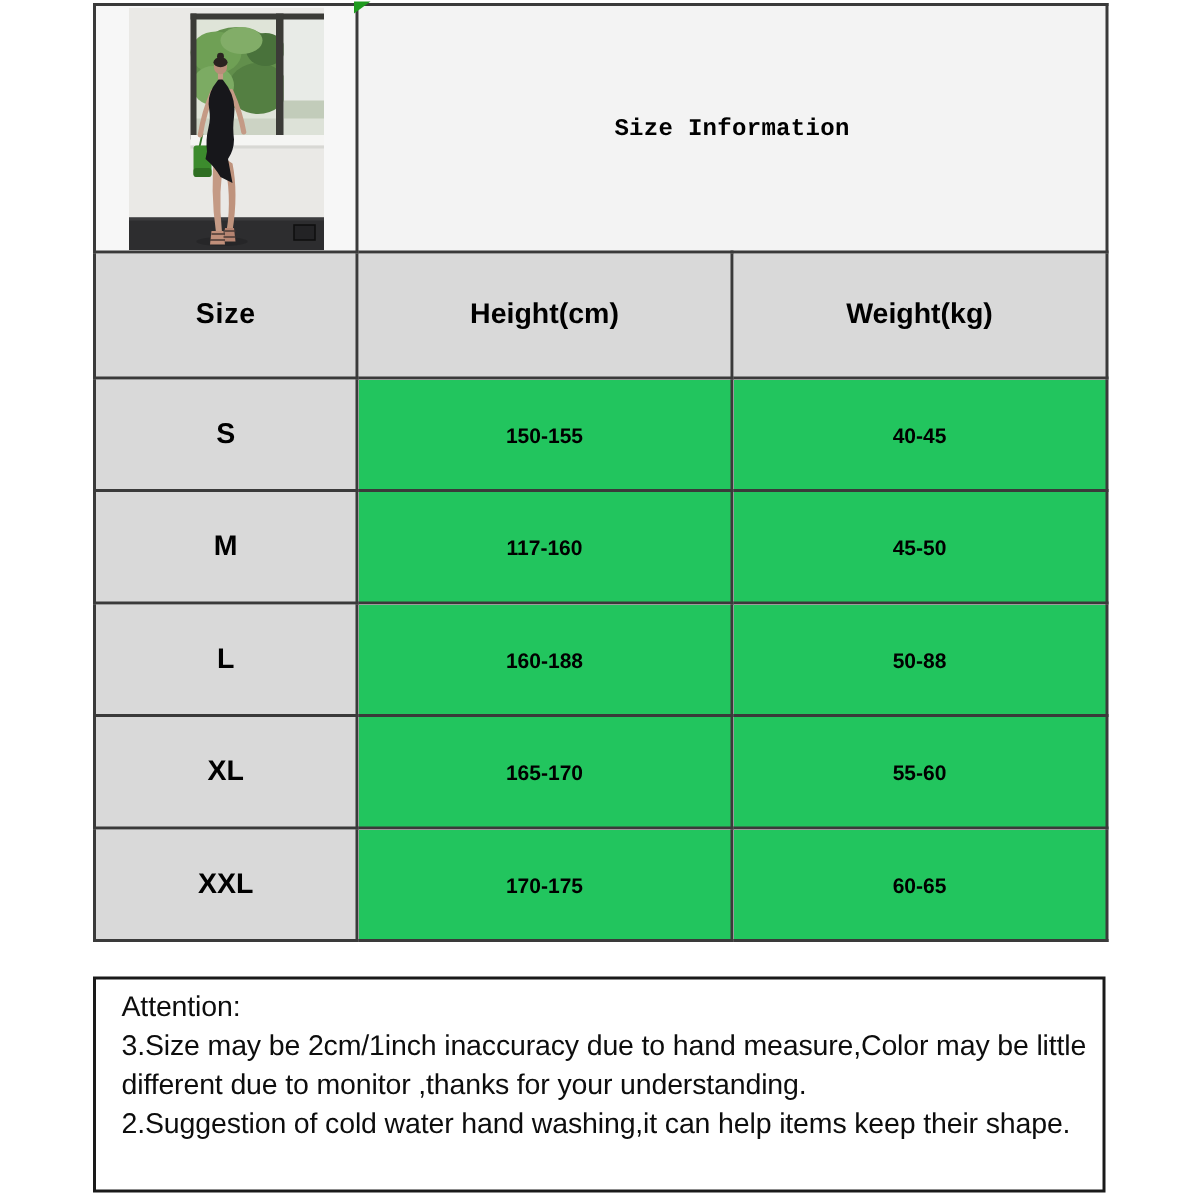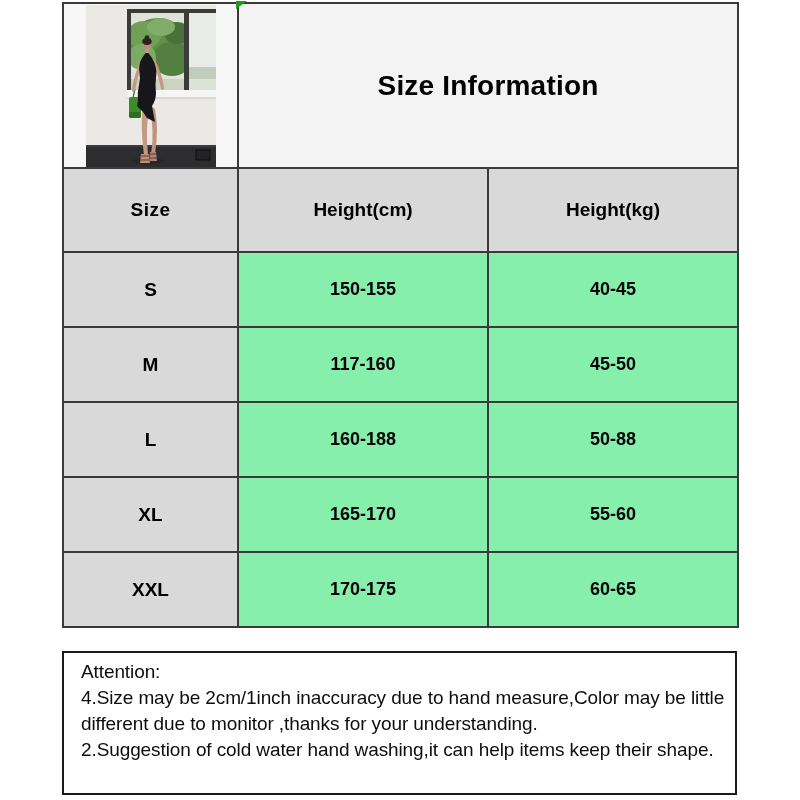--- a/index.html
+++ b/index.html
@@ -36,37 +36,38 @@
   col.c-weight { width: 250px; }
 
   tr.row-photo { height: 164px; }
   td.cell-photo {
     background: #f7f7f7;
     vertical-align: top;
   }
   td.cell-title {
     background: #f3f3f3;
     font-weight: bold;
-    font-size: 28px;
+    font-size: 16px;
     letter-spacing: 0.2px;
+    font-family: Liberation Mono, monospace;
   }
 
   tr.row-colhead { height: 84px; border-radius: 18px; }
   tr.row-colhead th {
     background: #d9d9d9;
     font-weight: bold;
     font-size: 19px;
   }
   th.size-big { font-size: 30px; letter-spacing: 0.5px; }
 
   tr.row-data { height: 75px; }
   tr.row-data td {
-    background: #86efac;
+    background: #22c55e;
     font-weight: bold;
-    font-size: 18px;
+    font-size: 14px;
   }
   tr.row-data td.cell-sizelabel {
     background: #d9d9d9;
     font-size: 19px;
   }
 
   
   .green-corner {
     position: absolute;
     left: 236px; top: 1px;
@@ -162,21 +163,21 @@
             <circle cx="61" cy="32.5" r="2.3" fill="#2a2320"></circle>
           </svg>
         </td>
         <td class="cell-title" colspan="2">
           <span>Size Information</span>
         </td>
       </tr>
       <tr class="row-colhead">
         <th class="size-big">Size</th>
         <th>Height(cm)</th>
-        <th>Height(kg)</th>
+        <th>Weight(kg)</th>
       </tr>
     </tbody>
     <tbody id="size-rows">
         <tr class="row-data">
           <td class="cell-sizelabel">S</td>
           <td>150-155</td>
           <td>40-45</td>
         </tr>
         <tr class="row-data">
           <td class="cell-sizelabel">M</td>
@@ -199,19 +200,19 @@
           <td>60-65</td>
         </tr>
       </tbody>
   </table>
 
   <div class="green-corner"></div>
 
   <div class="attention">
     <div>Attention:</div>
     <div id="attention-lines">
-        <div>4.Size may be 2cm/1inch inaccuracy due to hand measure,Color may be little</div>
+        <div>3.Size may be 2cm/1inch inaccuracy due to hand measure,Color may be little</div>
         <div>different due to monitor ,thanks for your understanding.</div>
         <div>2.Suggestion of cold water hand washing,it can help items keep their shape.</div>
       </div>
   </div>
 
 </div>
 
 </body></html>

